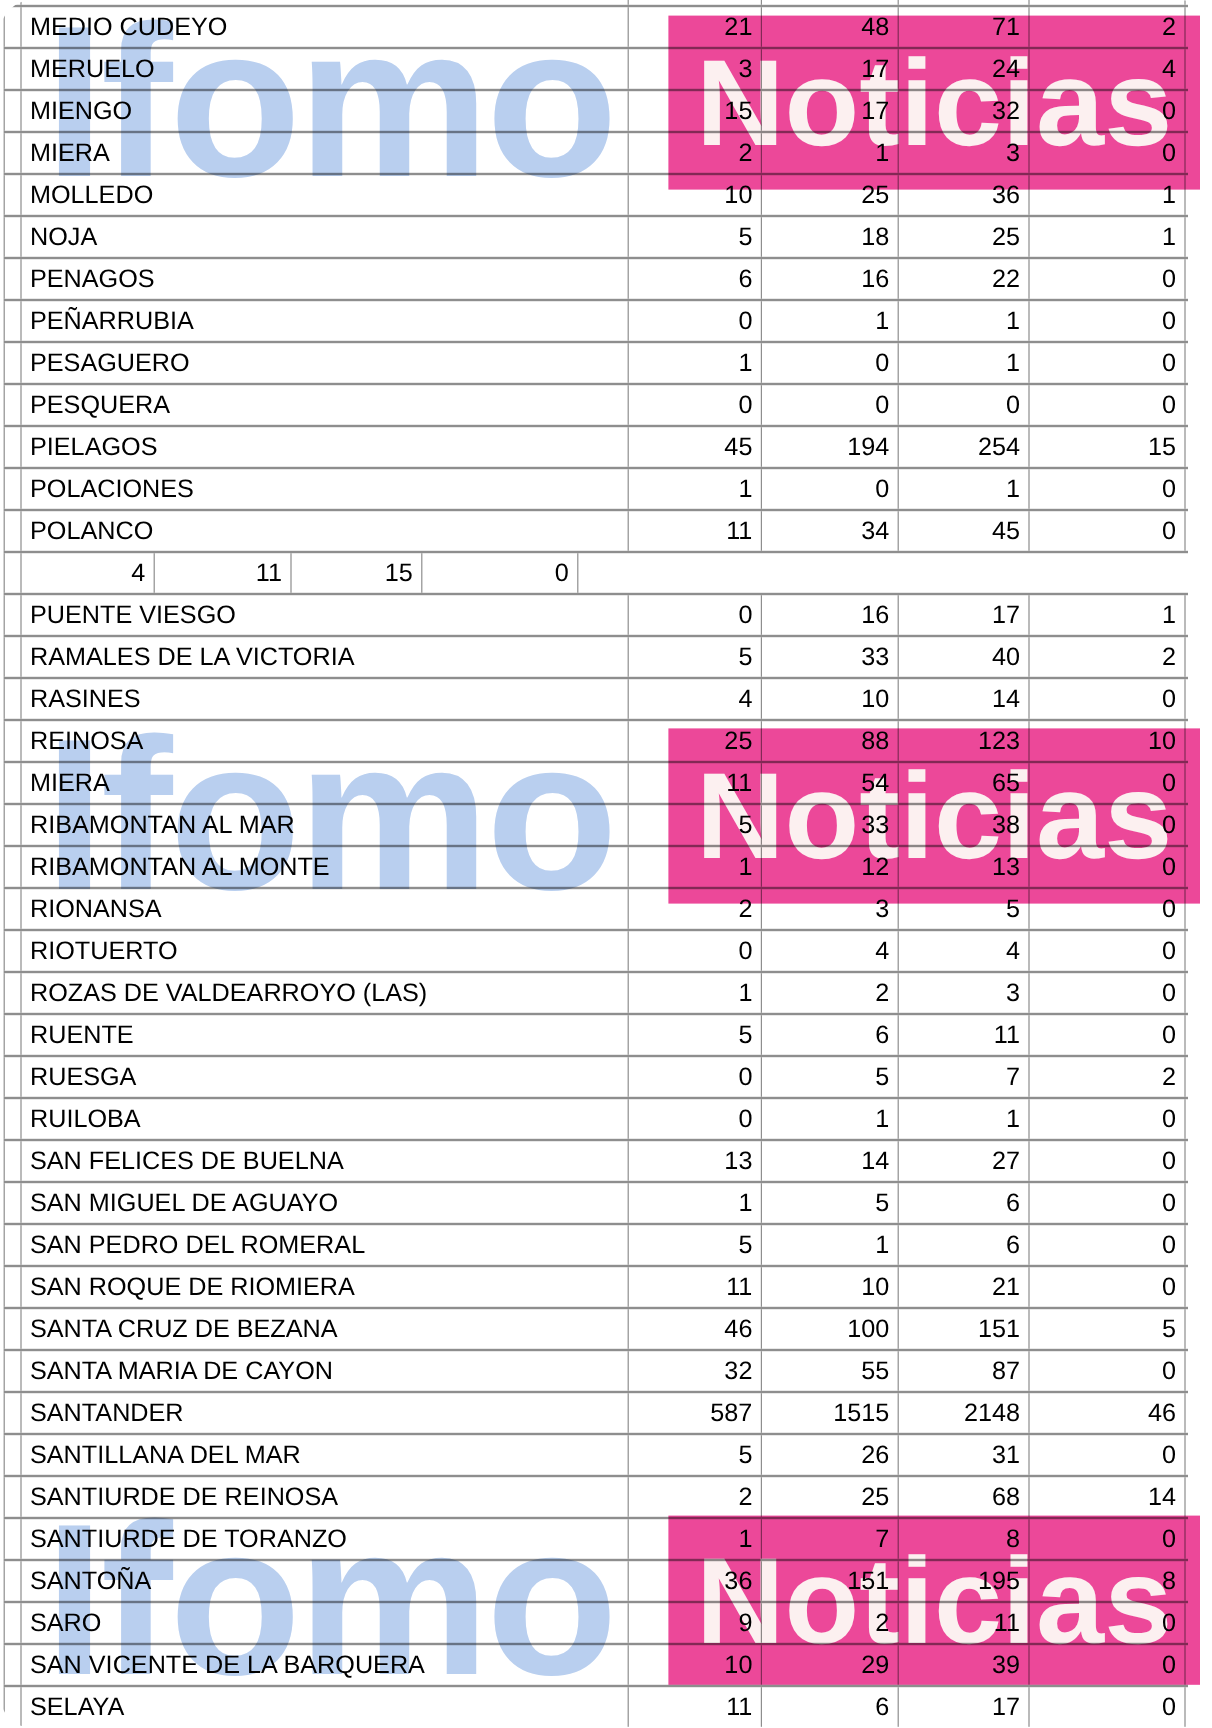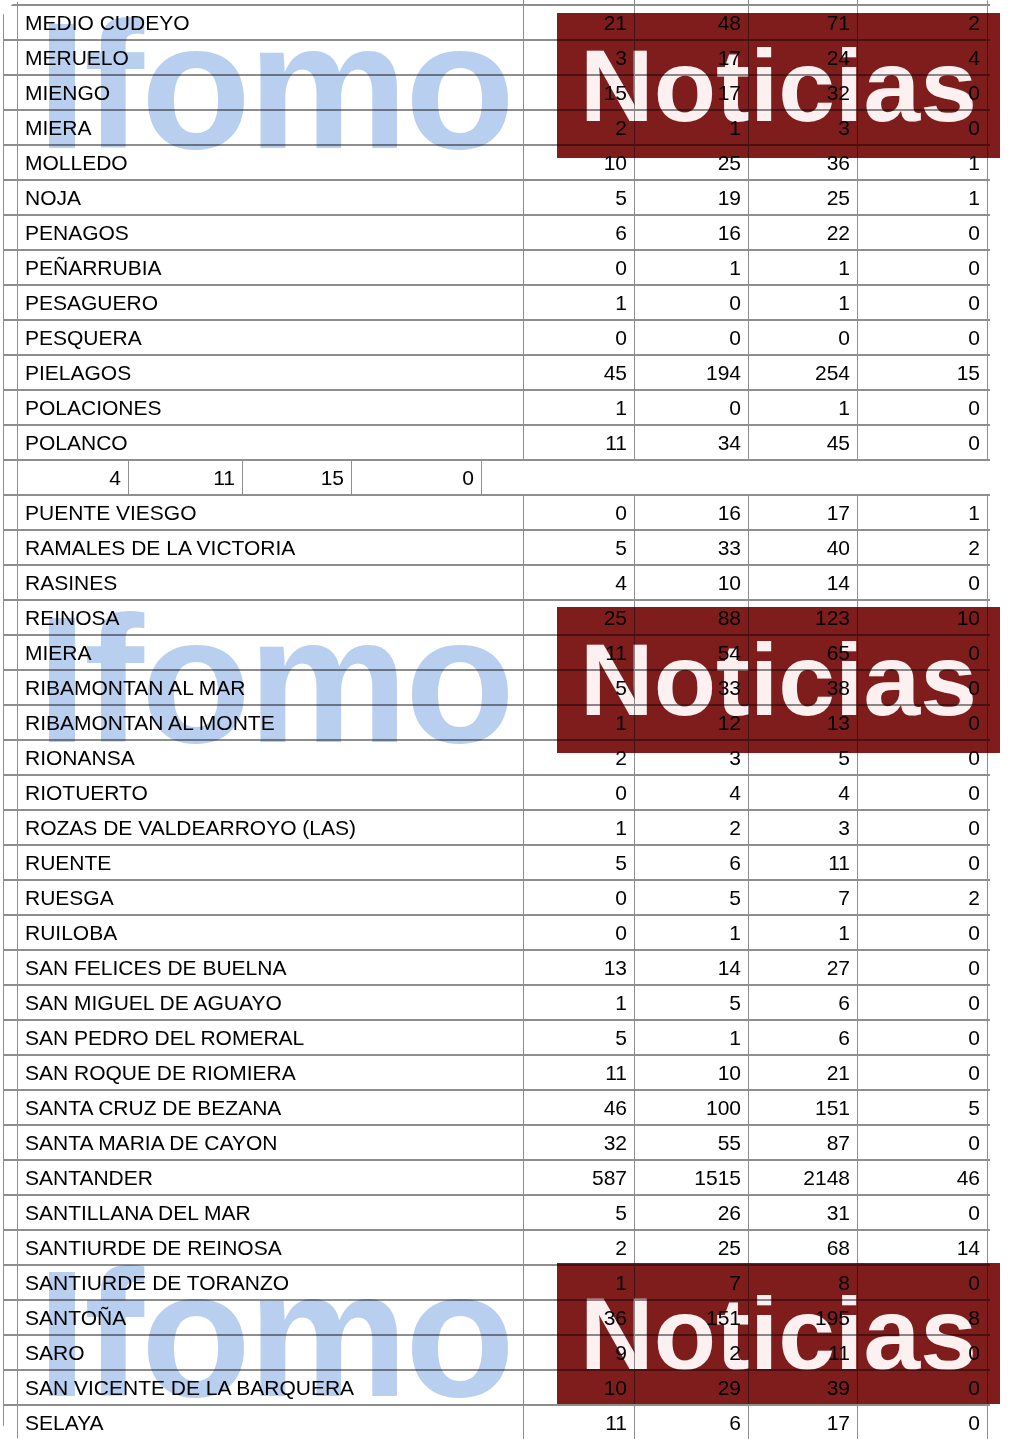--- a/index.html
+++ b/index.html
@@ -26,21 +26,21 @@
   .wm1 { top:13px;   height:145px; }
   .wm2 { top:607px;  height:146px; }
   .wm3 { top:1263px; height:141px; }
   .wm .blue {
     position:absolute; left:21px; top:50%; transform:translateY(-50%);
     font-weight:bold; font-size:180px; line-height:1; letter-spacing:-3px;
     color:#b9cfef; mix-blend-mode:multiply;
   }
   .wm .pinkbox {
     position:absolute; left:541px; width:443px; top:0; height:100%;
-    background:#7f1d1d; mix-blend-mode:multiply;
+    background:#ec4899; mix-blend-mode:multiply;
     display:flex; align-items:center; justify-content:center;
   }
   .wm .white {
     font-weight:bold; font-size:102px; line-height:1; color:#fcf0f0;
   }
 </style>
 </head>
 <body>
 
 <div id="page">
@@ -93,21 +93,21 @@
       <div class="cell name">MOLLEDO</div>
       <div class="cell num n1">10</div>
       <div class="cell num n2">25</div>
       <div class="cell num n3">36</div>
       <div class="cell num n4">1</div>
     </div>
       <div class="row">
       <div class="cell strip"></div>
       <div class="cell name">NOJA</div>
       <div class="cell num n1">5</div>
-      <div class="cell num n2">19</div>
+      <div class="cell num n2">18</div>
       <div class="cell num n3">25</div>
       <div class="cell num n4">1</div>
     </div>
       <div class="row">
       <div class="cell strip"></div>
       <div class="cell name">PENAGOS</div>
       <div class="cell num n1">6</div>
       <div class="cell num n2">16</div>
       <div class="cell num n3">22</div>
       <div class="cell num n4">0</div>

